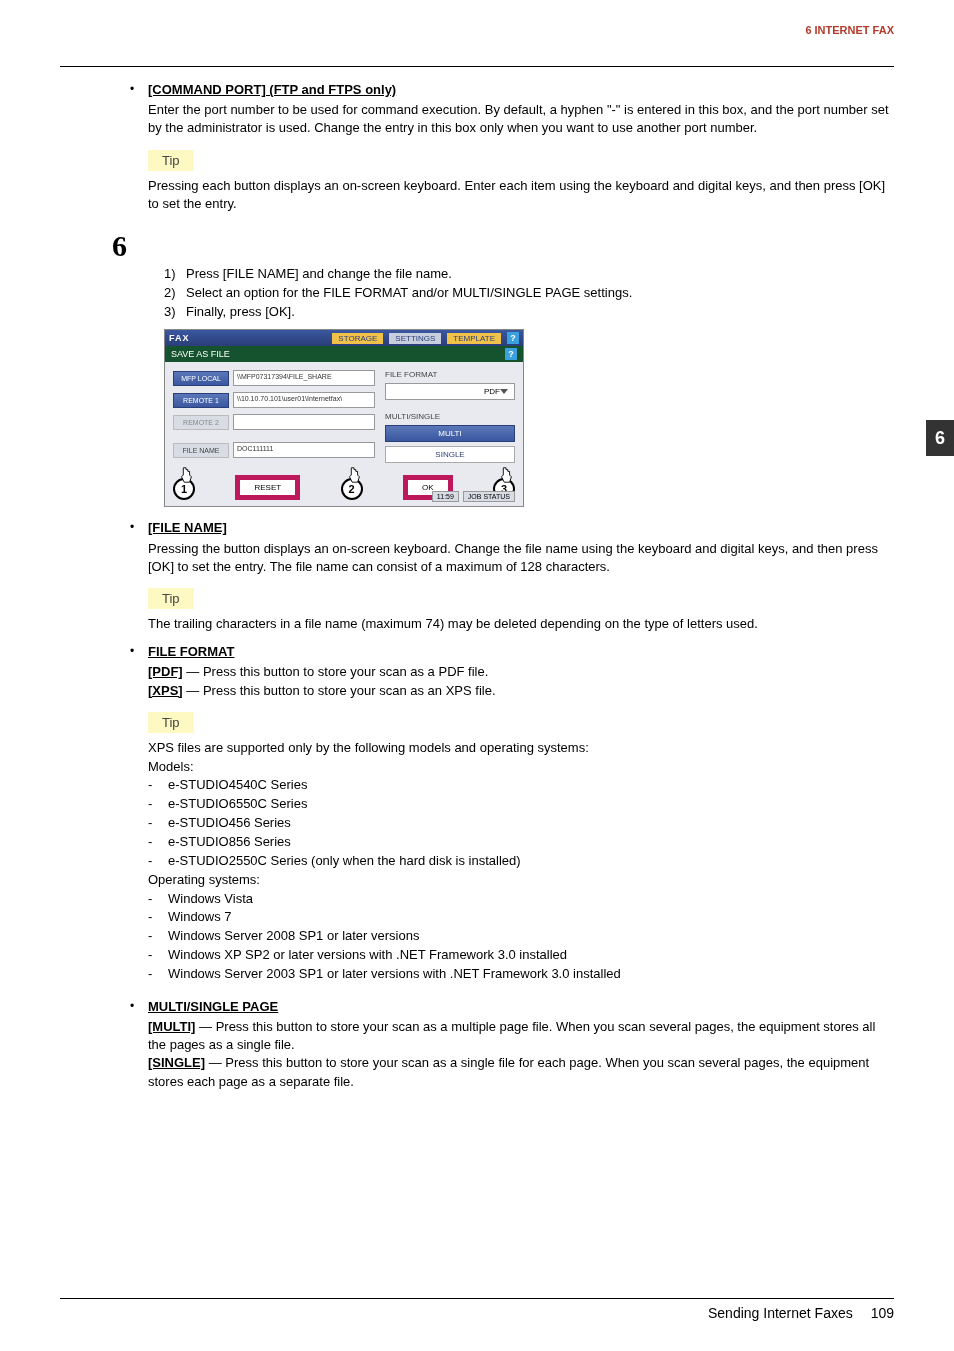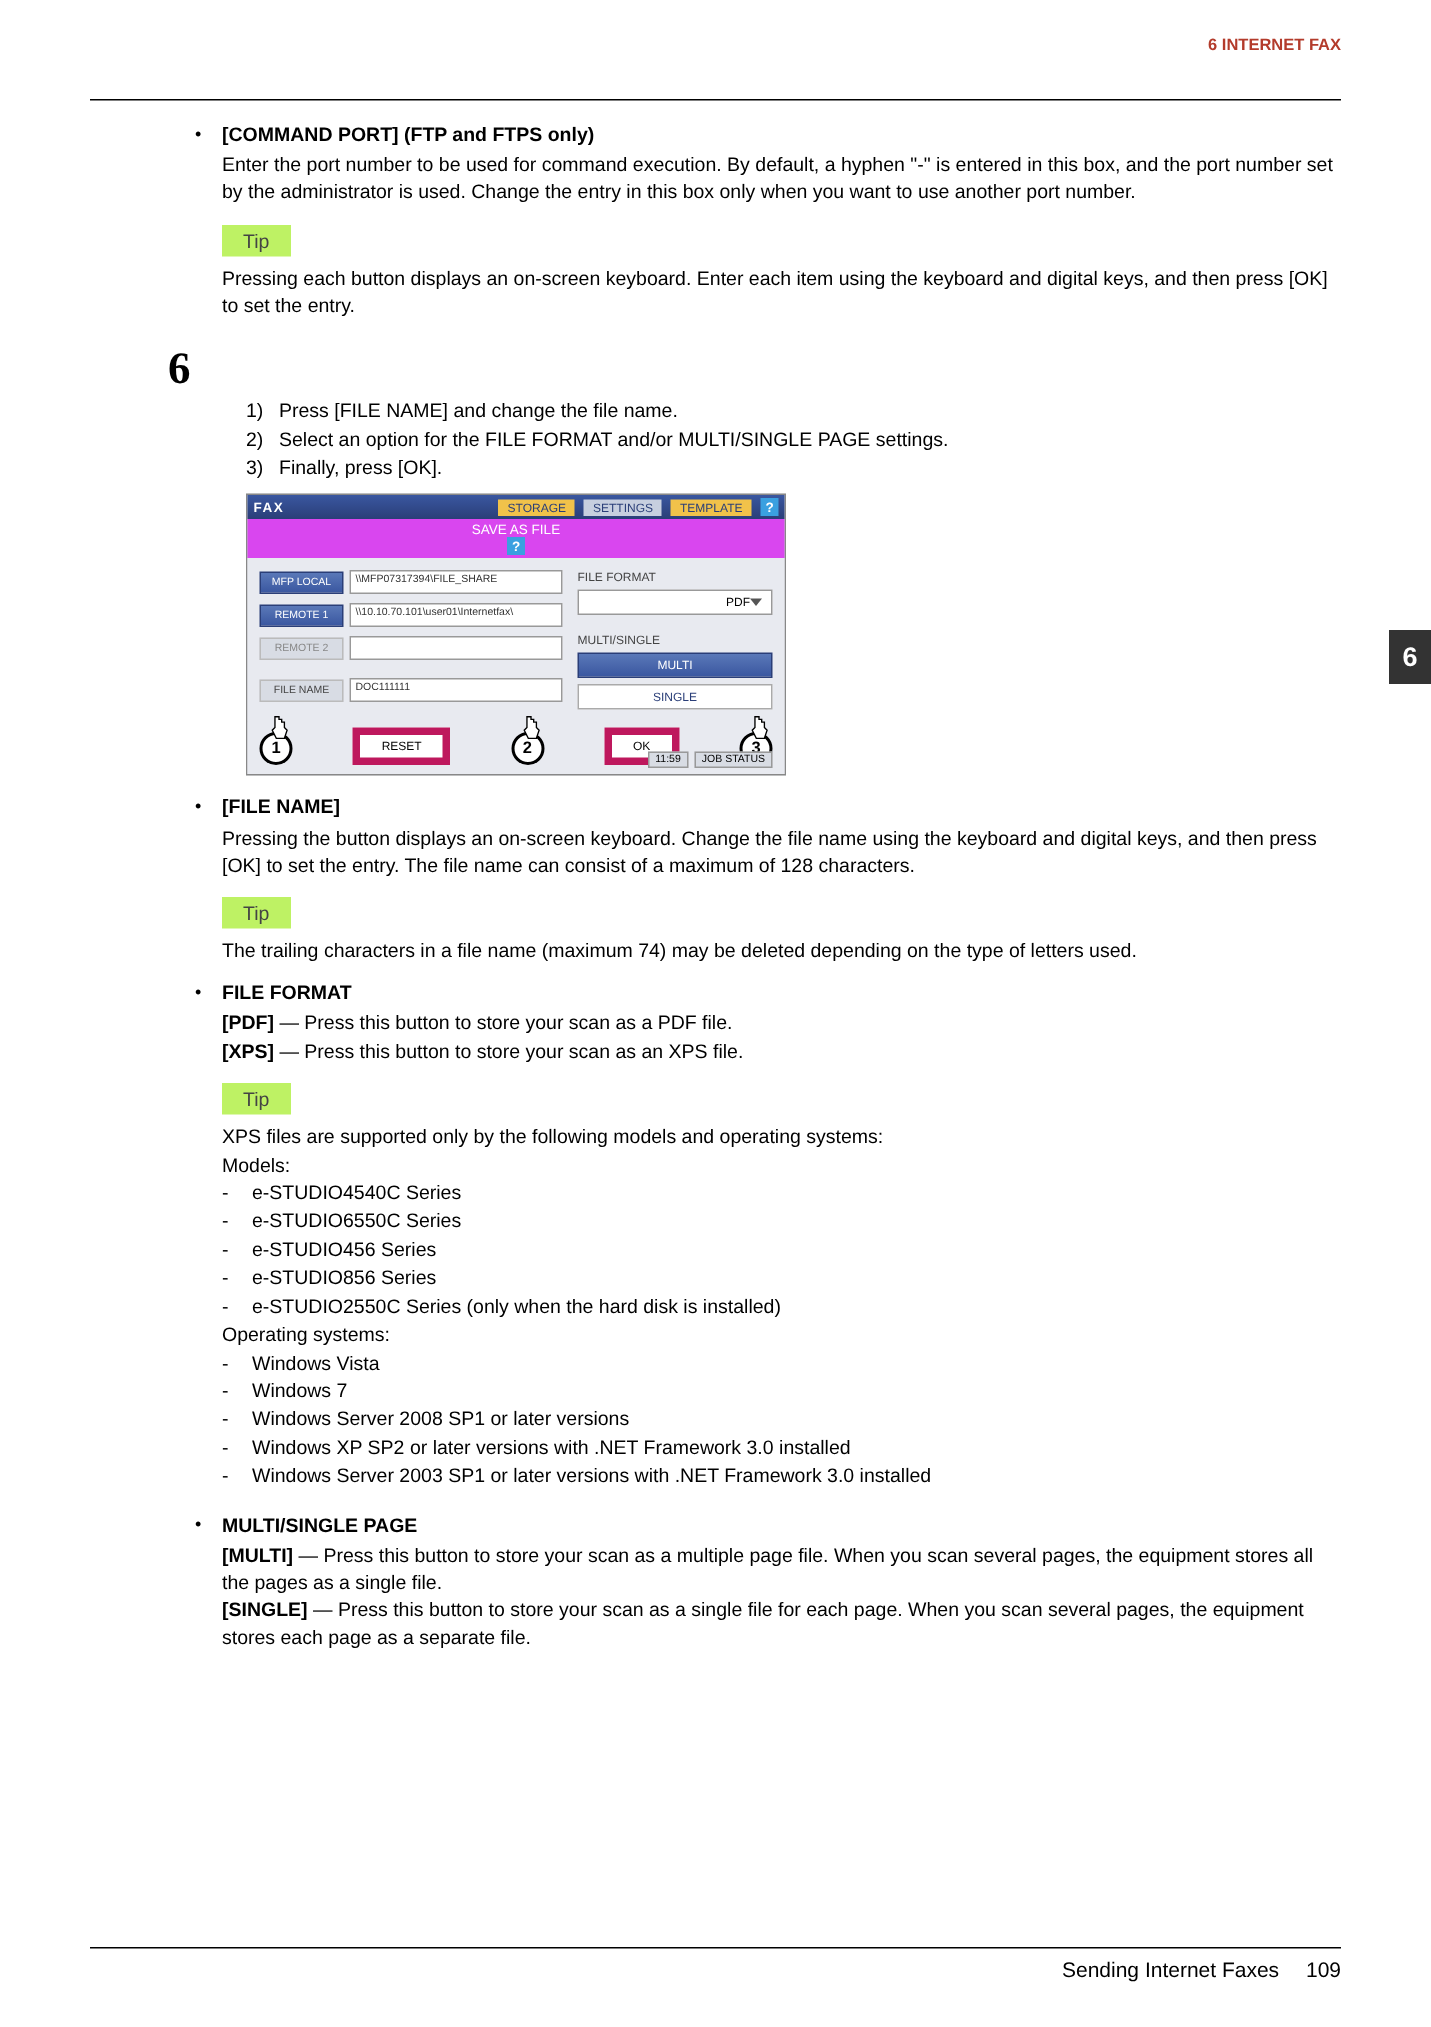--- a/index.html
+++ b/index.html
@@ -40,25 +40,25 @@
   }
   .top-rule {
     border: none;
     border-top: 1px solid #000;
     margin-bottom: 14px;
   }
   .content-block { margin-left: 70px; }
   .bullet-row { display: flex; align-items: flex-start; margin-bottom: 2px; }
   .bullet-dot { width: 18px; flex: none; font-size: 12px; line-height: 1.4; }
   .bullet-body { flex: 1; line-height: 1.4; }
-  .bold { font-weight: bold; }
+  .bold { font-weight: bold; text-decoration: underline; }
   .para { margin-left: 18px; line-height: 1.4; }
   .tip-box {
     display: inline-block;
-    background: #bef264;
+    background: #fef9c3;
     padding: 3px 14px;
     margin: 12px 0 6px 18px;
     font-size: 13px;
     color: #444;
   }
   .tip-text { margin-left: 18px; line-height: 1.4; margin-bottom: 10px; }
   .step-row { display: flex; align-items: flex-start; margin-top: 18px; margin-left: 52px; }
   .step-num {
     font-family: Georgia, 'Times New Roman', serif;
     font-size: 30px;
@@ -97,22 +97,22 @@
     padding: 1px 6px;
     font-size: 8px;
   }
   .shot-titlebar .tab.b { background:#f1c24a; color:#2a3e78; }
   .shot-titlebar .fx { font-weight:bold; letter-spacing:1px; }
   .shot-titlebar .q {
     width: 12px; height: 12px; background:#3aa0e0; color:#fff;
     display:flex;align-items:center;justify-content:center;font-weight:bold;
   }
   .shot-sub {
-    background:#d946ef; color:#fff; padding:2px 6px; font-size:9px;
-    display:flex; justify-content:space-between; align-items:center;flex-direction:column;
+    background:#14532d; color:#fff; padding:2px 6px; font-size:9px;
+    display:flex; justify-content:space-between; align-items:center;
   }
   .shot-sub .q2 {
     width:12px;height:12px;background:#3aa0e0;color:#fff;
     display:flex;align-items:center;justify-content:center;font-weight:bold;
   }
   .shot-body {
     display:flex; padding:8px; gap:10px; background:#e8eaf0;
   }
   .shot-left { flex:1; display:flex; flex-direction:column; gap:6px; }
   .btn-row { display:flex; gap:4px; align-items:center; }

